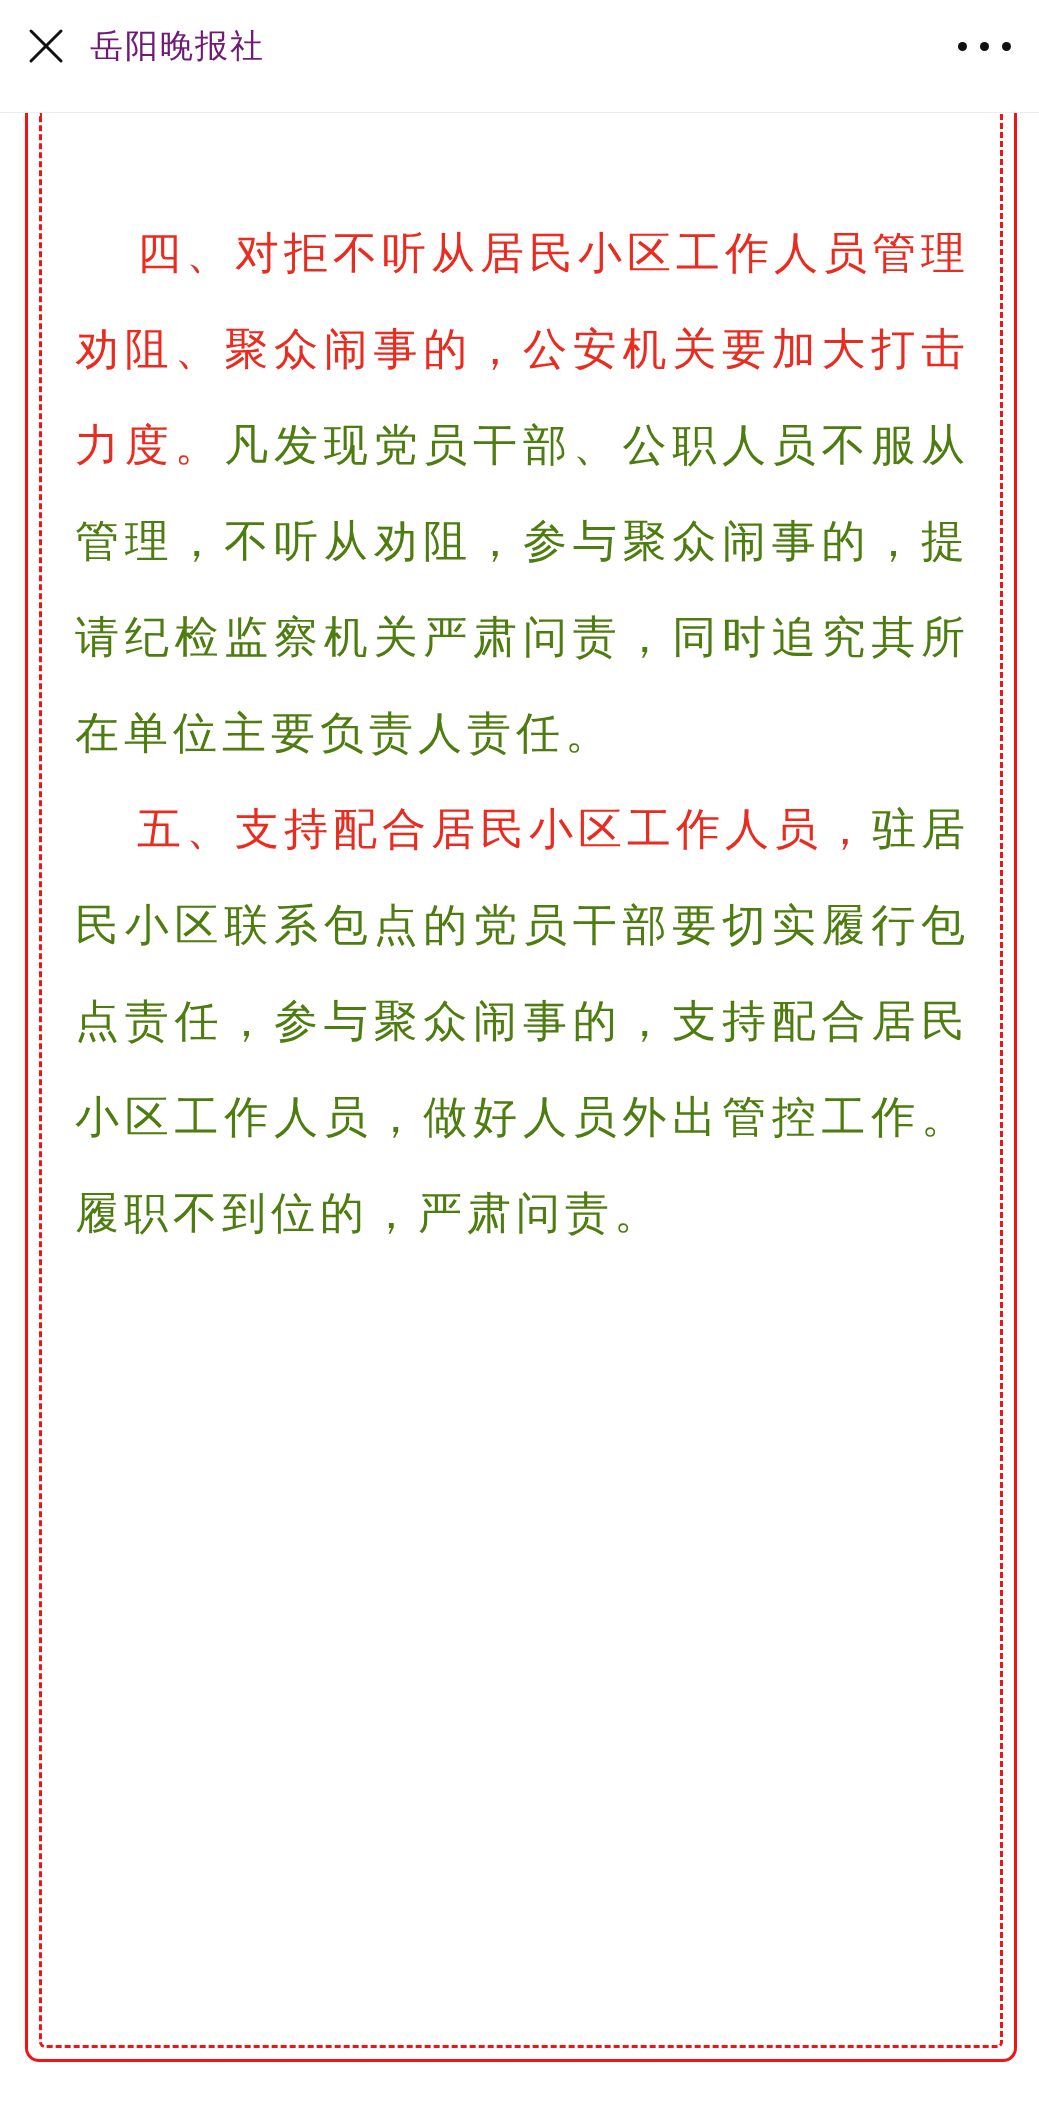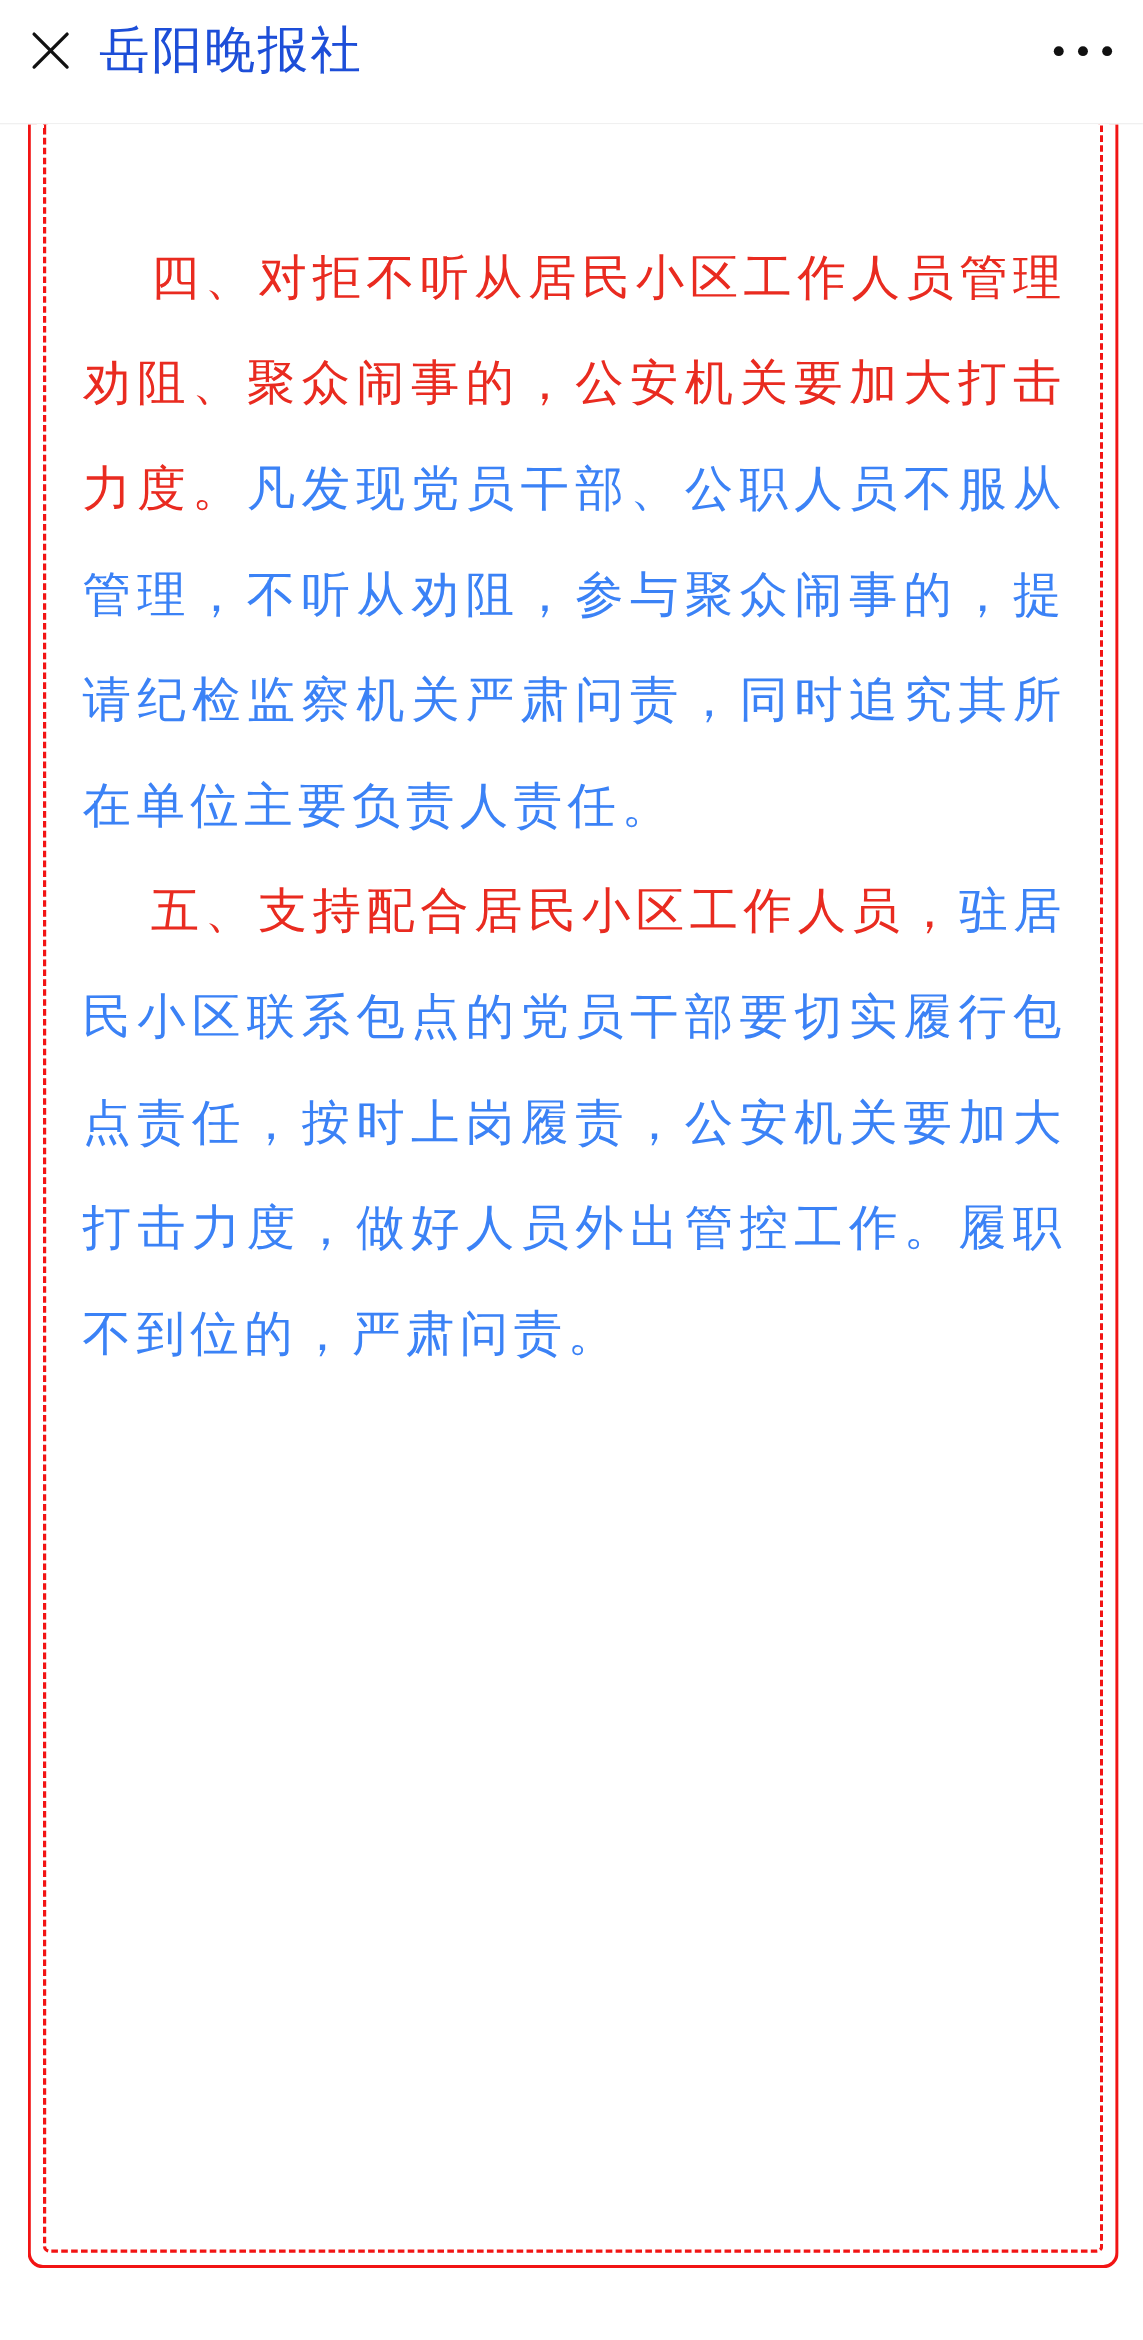--- a/index.html
+++ b/index.html
@@ -31,22 +31,22 @@
     display: flex;
     align-items: center;
     justify-content: center;
     background: none;
     border: none;
     padding: 0;
     cursor: pointer;
   }
   .app-title {
     margin-left: 22px;
-    font-size: 46px;
-    color: #1d4ed8;
+    font-size: 33px;
+    color: #701a75;
     letter-spacing: 2px;
     font-weight: 500;
     white-space: nowrap;
     text-align: center;
   }
   .header-spacer { flex: 1; }
   .more-btn {
     display: flex;
     align-items: center;
     gap: 13px;
@@ -92,21 +92,21 @@
     line-height: 96px;
     letter-spacing: 5px;
     color: #232327;
     text-align: justify;
   }
   .doc-content p { margin: 0; }
   .para { text-indent: 62px; }
   .para-2 { margin-top: 84px; }
   .para-3 { margin-top: 80px; }
   .red-text  { color: #e92b20; }
-  .dark-text { color: #3b82f6; }
+  .dark-text { color: #4d7c0f; }
 
   .signature {
     margin-top: 60px;
     text-align: right;
     padding-right: 14px;
   }
   .signature .sig-line { display: block; }
   .date-line {
     margin-top: 12px;
     text-align: right;
@@ -133,19 +133,19 @@
     <span class="dot"></span>
   </button>
 </div>
 
 <div class="notice-card">
   <div class="dashed-frame"></div>
   <div class="doc-content">
 
     <p class="para para-1"><span class="red-text">四、对拒不听从居民小区工作人员管理劝阻、聚众闹事的，公安机关要加大打击力度。</span><span class="dark-text">凡发现党员干部、公职人员不服从管理，不听从劝阻，参与聚众闹事的，提请纪检监察机关严肃问责，同时追究其所在单位主要负责人责任。</span></p>
 
-    <p class="para para-2"><span class="red-text">五、支持配合居民小区工作人员，</span><span class="dark-text">驻居民小区联系包点的党员干部要切实履行包点责任，按时上岗履责，公安机关要加大打击力度，做好人员外出管控工作。履职不到位的，严肃问责。</span></p>
+    <p class="para para-2"><span class="red-text">五、支持配合居民小区工作人员，</span><span class="dark-text">驻居民小区联系包点的党员干部要切实履行包点责任，参与聚众闹事的，支持配合居民小区工作人员，做好人员外出管控工作。履职不到位的，严肃问责。</span></p>
 
 
 
 
   </div>
 </div>
 
 </body></html>

